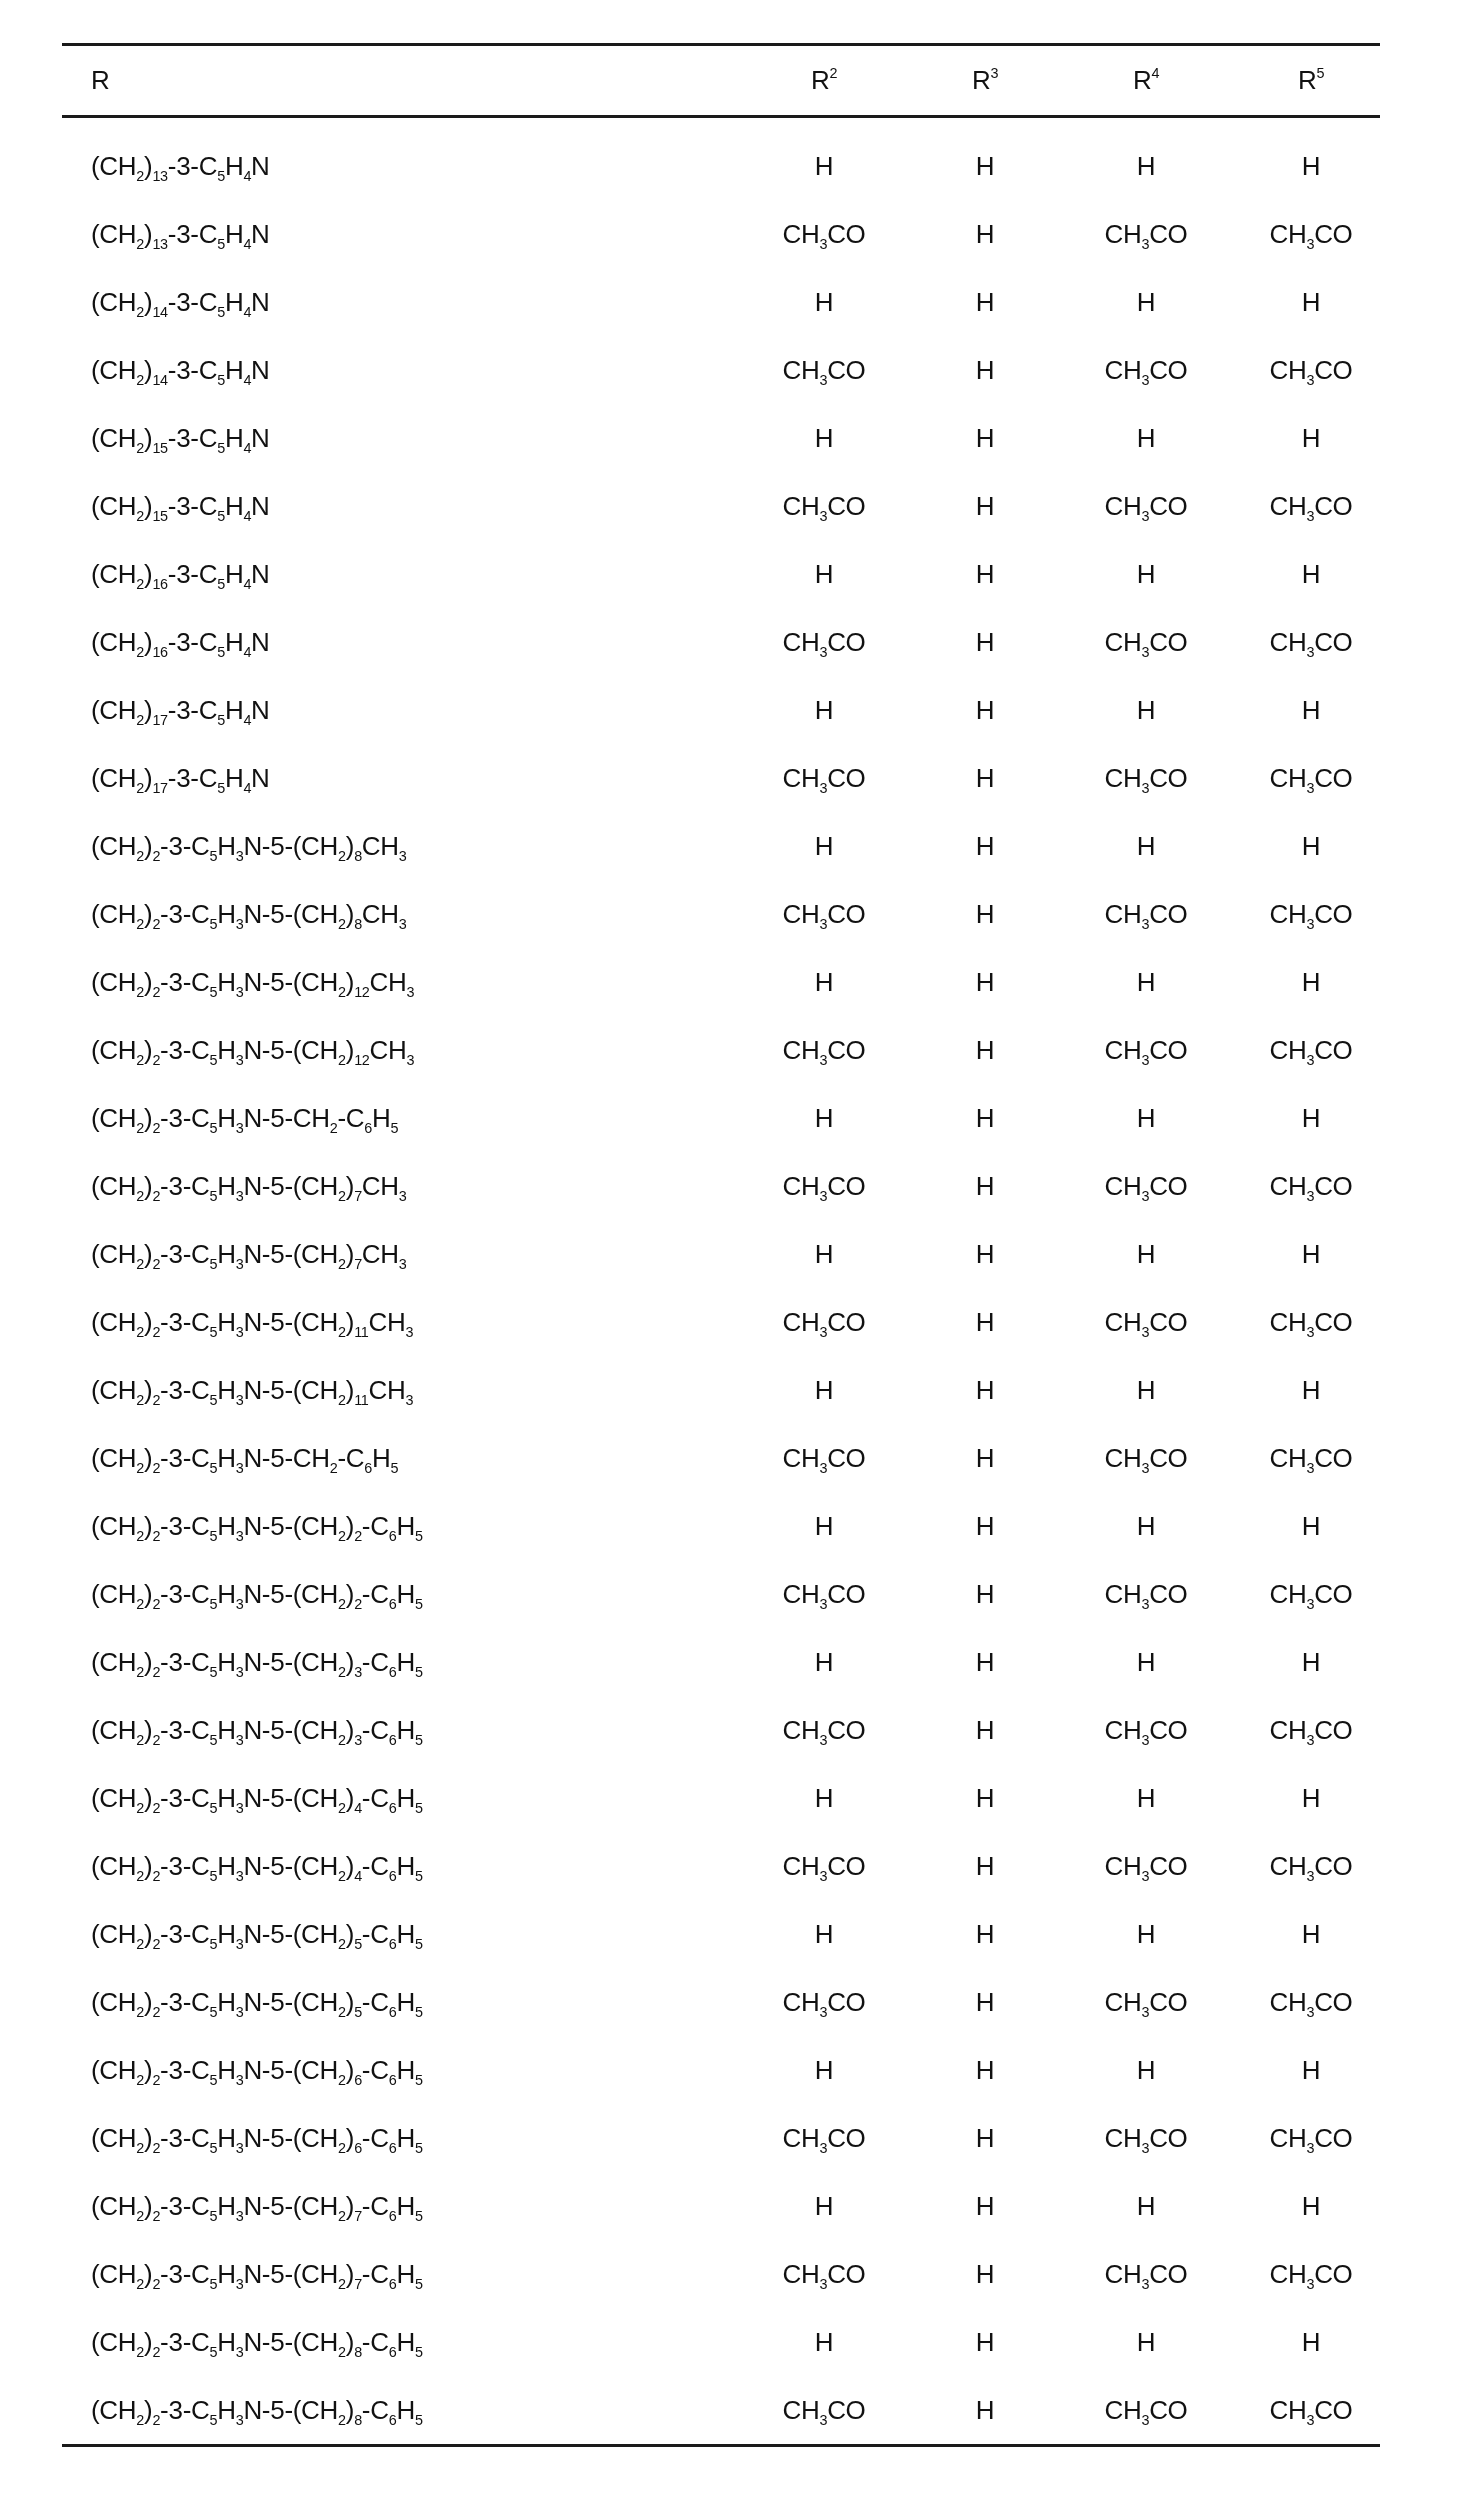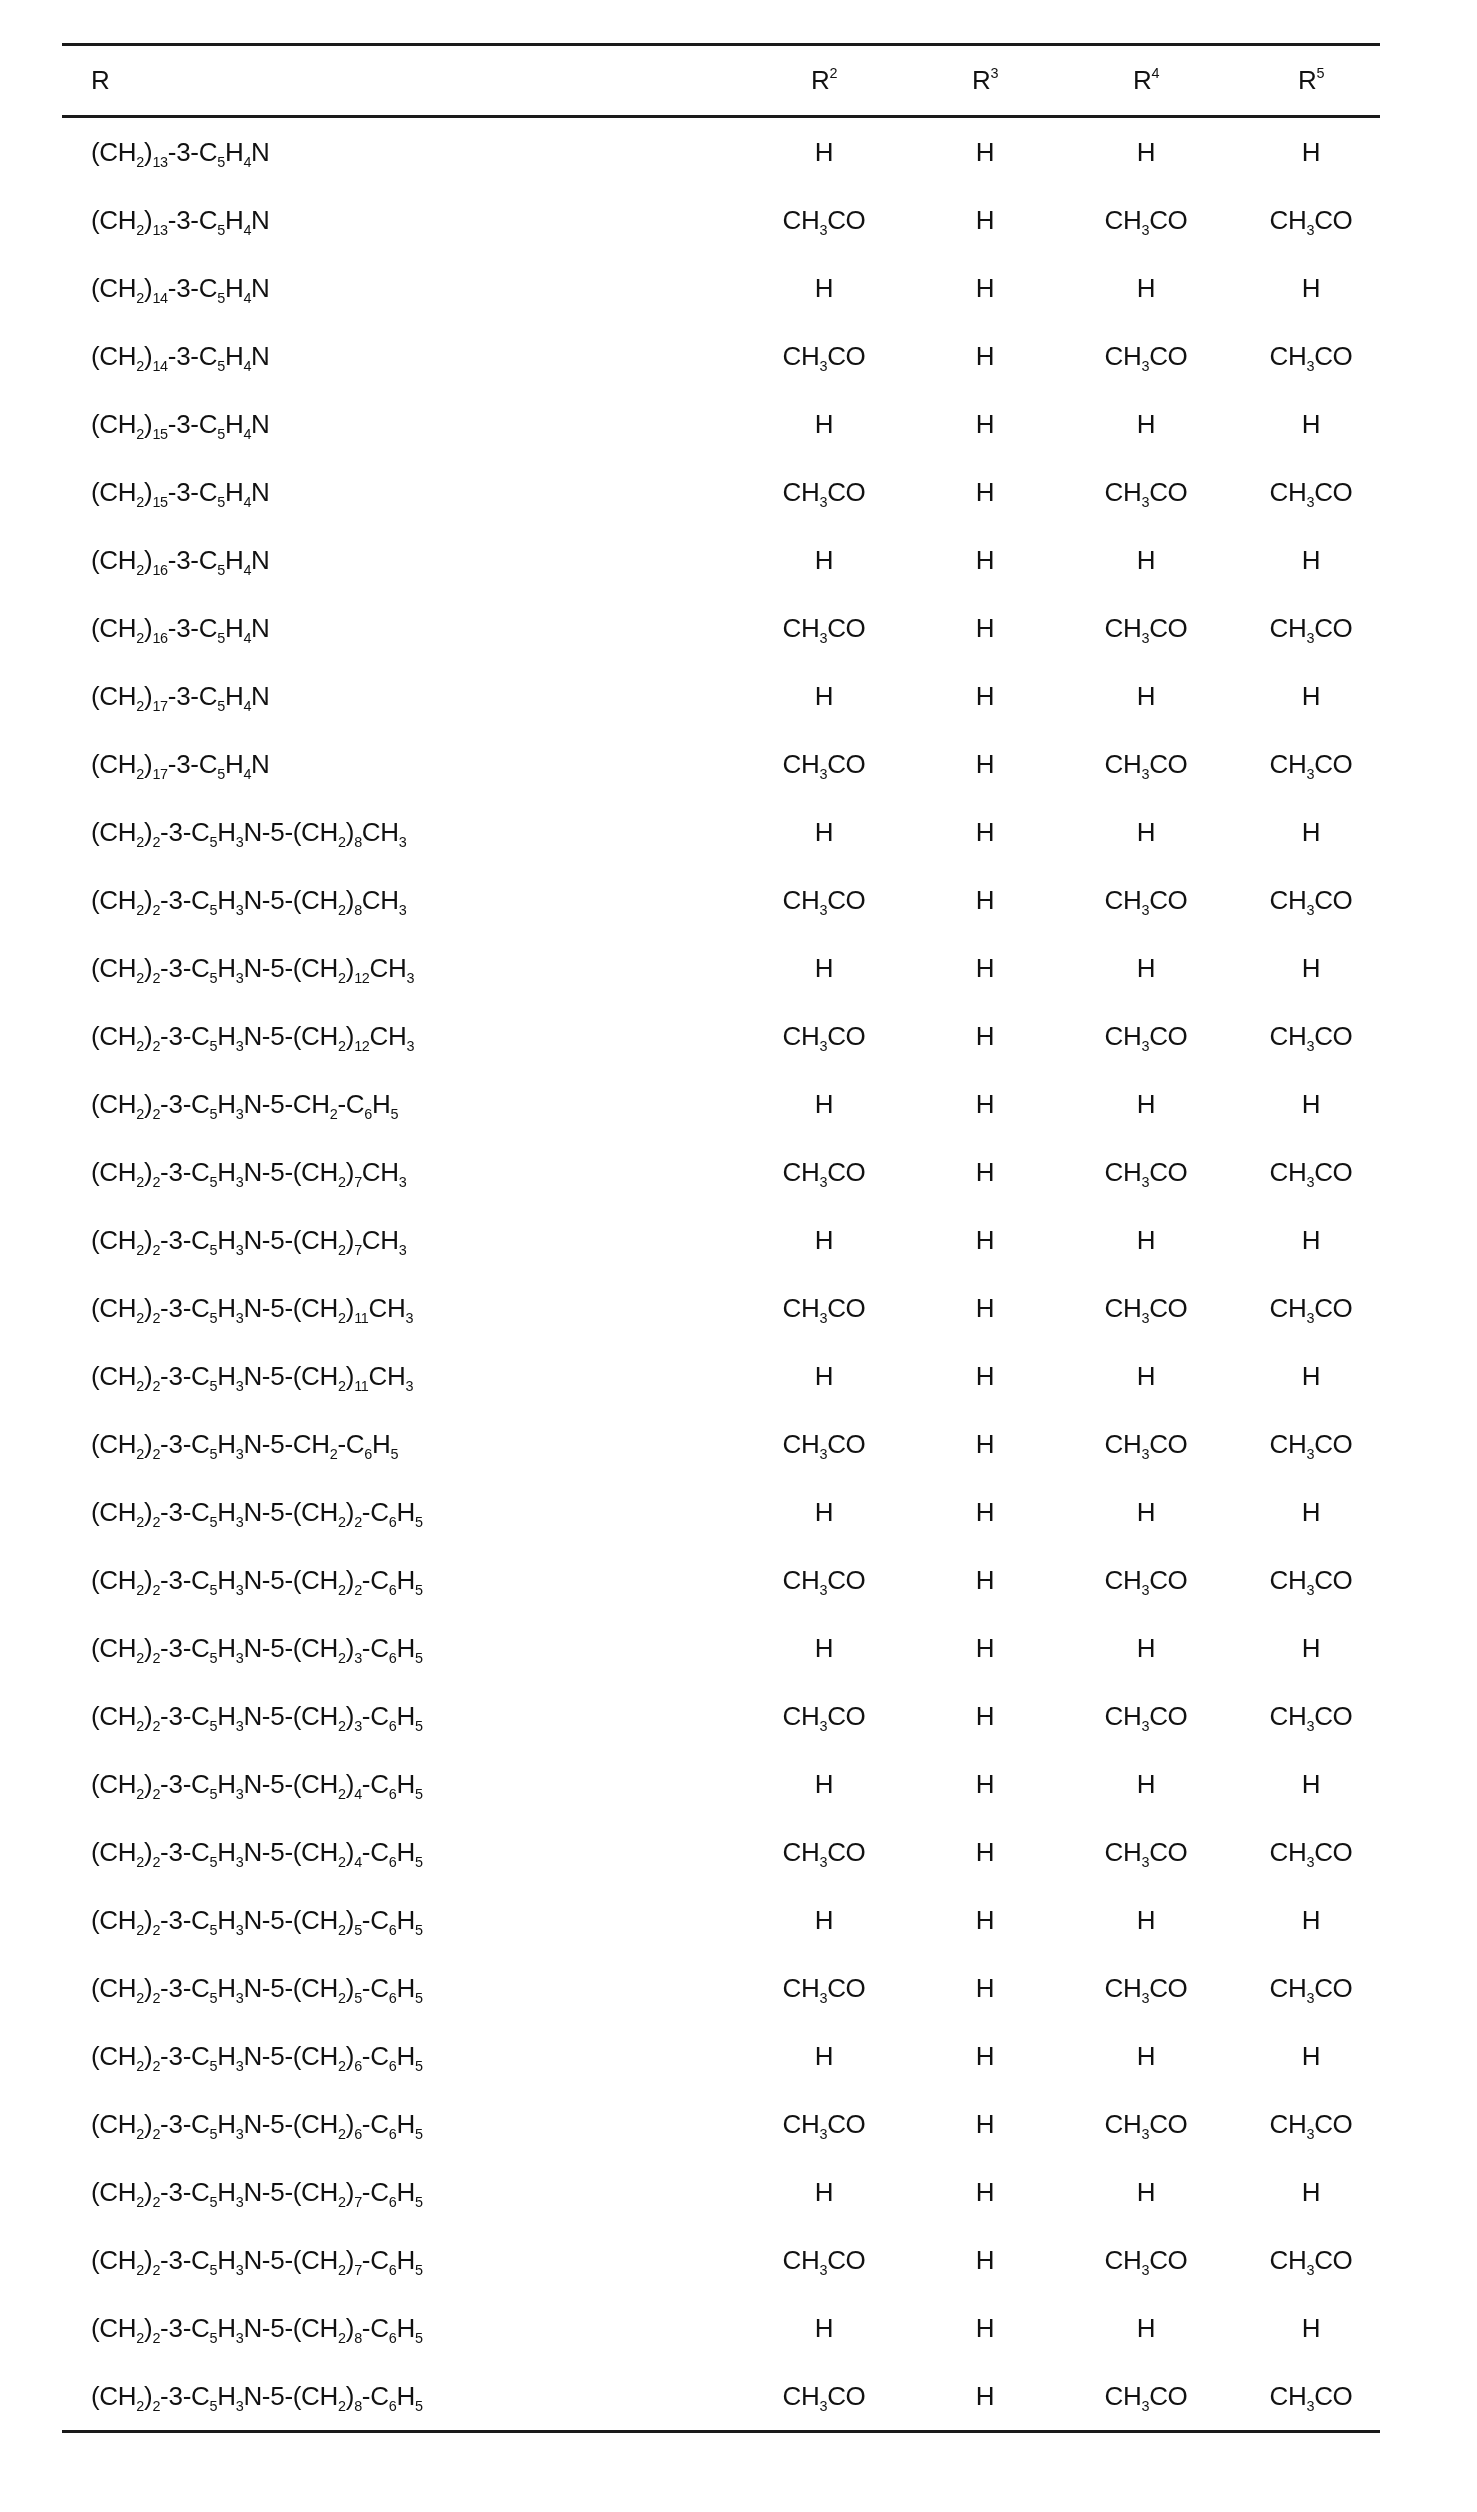--- a/index.html
+++ b/index.html
@@ -25,21 +25,21 @@
   }
   .c-r { left: 29px; }
   .c2 { left: 762px; width: 0; }
   .c3 { left: 923px; width: 0; }
   .c4 { left: 1084px; width: 0; }
   .c5 { left: 1249px; width: 0; }
   .ctr { display: flex; justify-content: center; }
   .ctr > span { display: inline-block; white-space: nowrap; }
   sub { font-size: 14.4px; vertical-align: -5.8px; line-height: 0; }
   sup { font-size: 14.4px; vertical-align: 11.5px; line-height: 0; }
-  .body-rows { padding-top: 0; }
+  .body-rows { padding-top: 14px; }
 </style>
 </head>
 <body>
 
 <div class="table">
   <div class="rule"></div>
   <div class="hdr">
     <div class="cell c-r">R</div>
     <div class="cell c2 ctr">
         <span><span>R</span><sup>2</sup></span>

